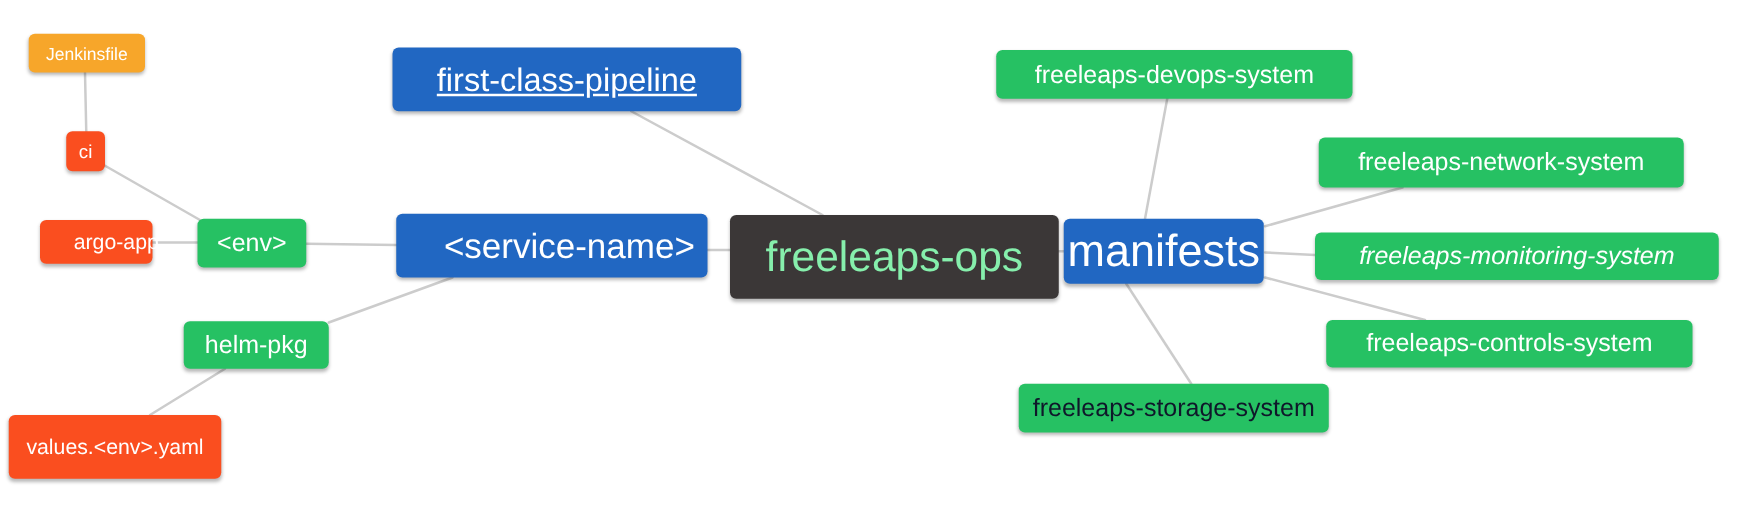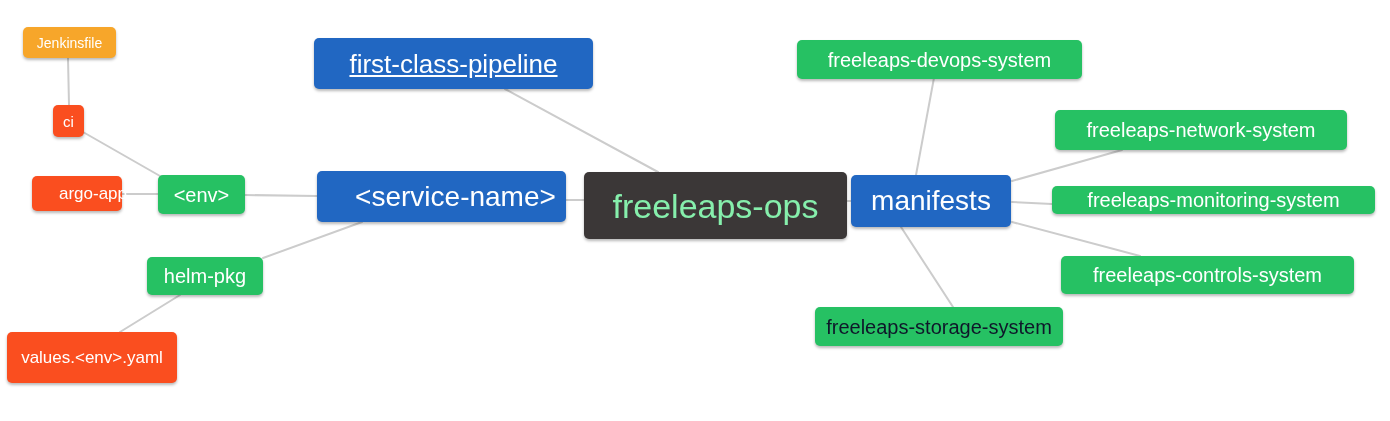--- a/index.html
+++ b/index.html
@@ -69,20 +69,20 @@
   <div class="nodes-layer">
       <div class="node" style="left: 23px; top: 27px; width: 93px; height: 31px; font-size: 14px; background: rgb(247, 166, 42); color: rgb(255, 255, 255);">Jenkinsfile</div>
       <div class="node" style="left: 53px; top: 105px; width: 31px; height: 32px; font-size: 15px; background: rgb(250, 78, 31); color: rgb(255, 255, 255);">ci</div>
       <div class="node" style="left: 32px; top: 176px; width: 90px; height: 35px; font-size: 17px; background: rgb(250, 78, 31); color: rgb(255, 255, 255); padding-left: 32px;">argo-app</div>
       <div class="node" style="left: 158px; top: 175px; width: 87px; height: 39px; font-size: 20px; background: rgb(38, 193, 99); color: rgb(255, 255, 255);">&lt;env&gt;</div>
       <div class="node" style="left: 147px; top: 257px; width: 116px; height: 38px; font-size: 20px; background: rgb(38, 193, 99); color: rgb(255, 255, 255);">helm-pkg</div>
       <div class="node" style="left: 7px; top: 332px; width: 170px; height: 51px; font-size: 17px; background: rgb(250, 78, 31); color: rgb(255, 255, 255);">values.&lt;env&gt;.yaml</div>
       <div class="node" style="left: 314px; top: 38px; width: 279px; height: 51px; font-size: 26px; background: rgb(33, 103, 194); color: rgb(255, 255, 255); text-decoration: underline;">first-class-pipeline</div>
       <div class="node" style="left: 317px; top: 171px; width: 249px; height: 51px; font-size: 28px; background: rgb(33, 103, 194); color: rgb(255, 255, 255); padding-left: 28px;">&lt;service-name&gt;</div>
       <div class="node" style="left: 584px; top: 172px; width: 263px; height: 67px; font-size: 34px; background: rgb(59, 55, 55); color: #86efac;">freeleaps-ops</div>
-      <div class="node" style="left: 851px; top: 175px; width: 160px; height: 52px; font-size: 28px; background: rgb(33, 103, 194); color: rgb(255, 255, 255);">manifests</div>
+      <div class="node" style="left: 851px; top: 175px; width: 160px; height: 52px; font-size: 36px; background: rgb(33, 103, 194); color: rgb(255, 255, 255);">manifests</div>
       <div class="node" style="left: 797px; top: 28px; width: 285px; height: 39px; font-size: 20px; background: rgb(38, 193, 99); color: rgb(255, 255, 255); margin-top: 12px;">freeleaps-devops-system</div>
       <div class="node" style="left: 1055px; top: 110px; width: 292px; height: 40px; font-size: 20px; background: rgb(38, 193, 99); color: rgb(255, 255, 255);">freeleaps-network-system</div>
-      <div class="node" style="left: 1052px; top: 186px; width: 323px; height: 28px; font-size: 20px; background: rgb(38, 193, 99); color: rgb(255, 255, 255);">freeleaps-monitoring-system</div>
+      <div class="node" style="left: 1052px; top: 186px; width: 323px; height: 38px; font-size: 20px; background: rgb(38, 193, 99); color: rgb(255, 255, 255); font-style: italic;">freeleaps-monitoring-system</div>
       <div class="node" style="left: 1061px; top: 256px; width: 293px; height: 38px; font-size: 20px; background: rgb(38, 193, 99); color: rgb(255, 255, 255);">freeleaps-controls-system</div>
       <div class="node" style="left: 815px; top: 307px; width: 248px; height: 39px; font-size: 20px; background: rgb(38, 193, 99); color: #0f172a;">freeleaps-storage-system</div>
     </div>
 </div>
 
 </body></html>

